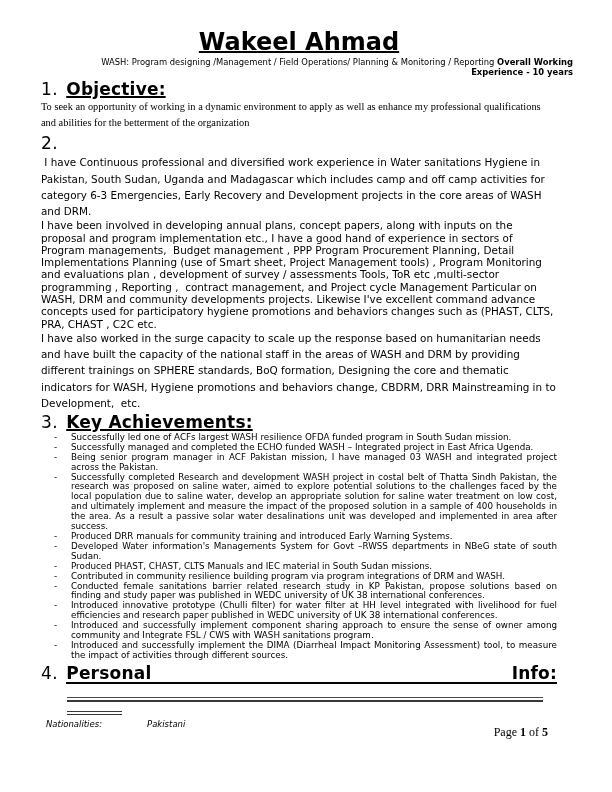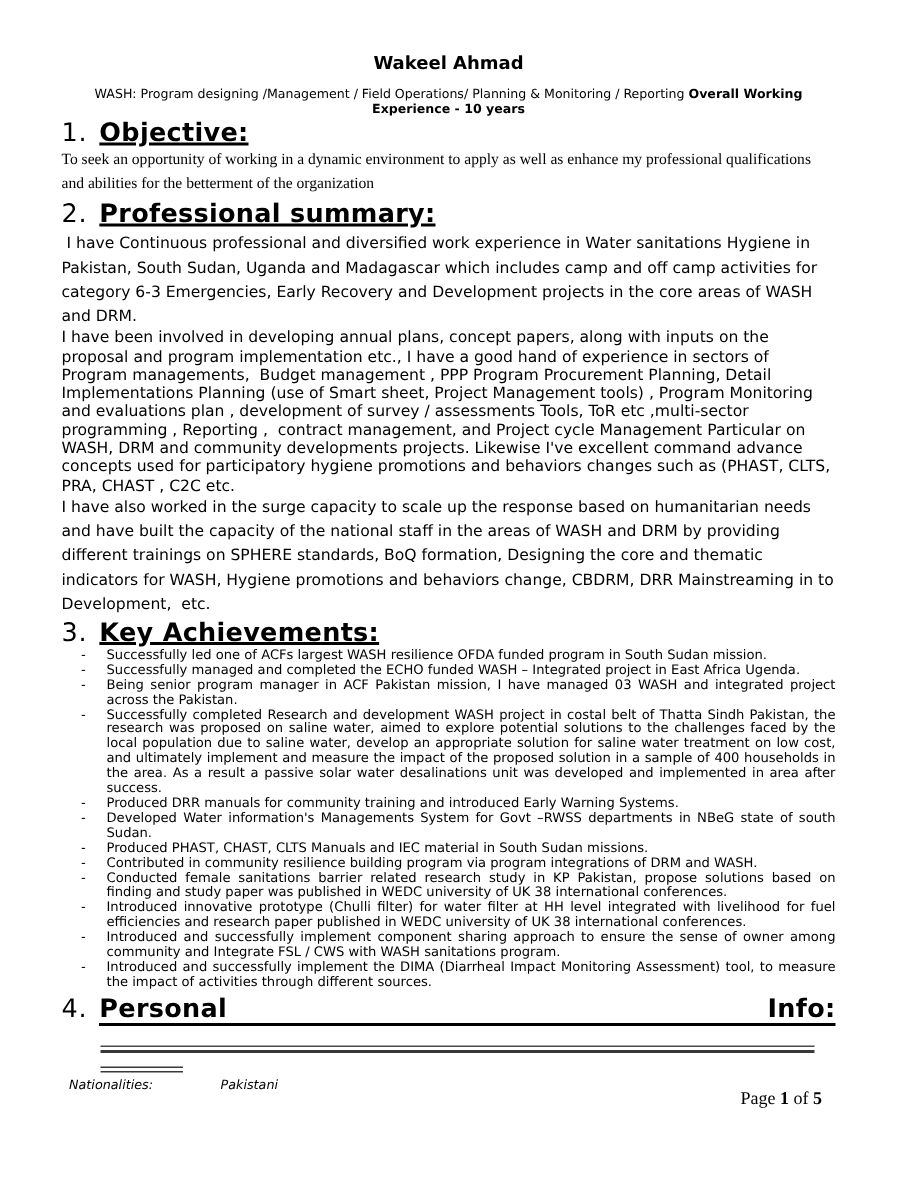--- a/index.html
+++ b/index.html
@@ -11,28 +11,29 @@
     color:#000;
     font-family:"DejaVu Sans", sans-serif;
     overflow:hidden;
     box-sizing:border-box;
   }
   .content { padding:30px 55px 0 41px; }
 
   
   .doc-title {
     text-align:center;
-    font-size:12px;
+    font-size:24px;
     font-weight:bold;
+    text-decoration:underline;
     text-decoration-thickness:2px;
     line-height:24px;
   }
   .doc-subtitle {
     margin:3px -16px 0 -16px;
-    text-align:center;
+    text-align:right;
     font-size:8.4px;
     line-height:10px;
     white-space:nowrap;
   }
   .doc-subtitle b { font-weight:bold; }
 
   
   .sec-head { display:flex; align-items:baseline; line-height:16px; }
   .sec-num {
     font-size:17px;
@@ -116,21 +117,20 @@
     </div>
 
     <div class="sec-head mt-h1">
       <span class="sec-num">1.</span>
       <span class="sec-title">Objective:</span>
     </div>
     <div class="para spaced mt-obj">To seek an opportunity of working in a dynamic environment to apply as well as enhance my professional qualifications and abilities for the betterment of the organization</div>
 
     <div class="sec-head mt-h2">
       <span class="sec-num">2.</span>
-      <span class="sec-title">Professional summary:</span>
     </div>
     <div class="para spaced mt-p1"> I have Continuous professional and diversified work experience in Water sanitations Hygiene in Pakistan, South Sudan, Uganda and Madagascar which includes camp and off camp activities for category 6-3 Emergencies, Early Recovery and Development projects in the core areas of WASH and DRM.</div>
     <div class="para single">I have been involved in developing annual plans, concept papers, along with inputs on the proposal and program implementation etc., I have a good hand of experience in sectors of Program managements,  Budget management , PPP Program Procurement Planning, Detail Implementations Planning (use of Smart sheet, Project Management tools) , Program Monitoring and evaluations plan , development of survey / assessments Tools, ToR etc ,multi-sector programming , Reporting ,  contract management, and Project cycle Management Particular on WASH, DRM and community developments projects. Likewise I've excellent command advance concepts used for participatory hygiene promotions and behaviors changes such as (PHAST, CLTS, PRA, CHAST , C2C etc.</div>
     <div class="para spaced">I have also worked in the surge capacity to scale up the response based on humanitarian needs and have built the capacity of the national staff in the areas of WASH and DRM by providing different trainings on SPHERE standards, BoQ formation, Designing the core and thematic indicators for WASH, Hygiene promotions and behaviors change, CBDRM, DRR Mainstreaming in to Development,  etc.</div>
 
     <div class="sec-head mt-h3">
       <span class="sec-num">3.</span>
       <span class="sec-title">Key Achievements:</span>
     </div>
     <ul class="achv-list">

